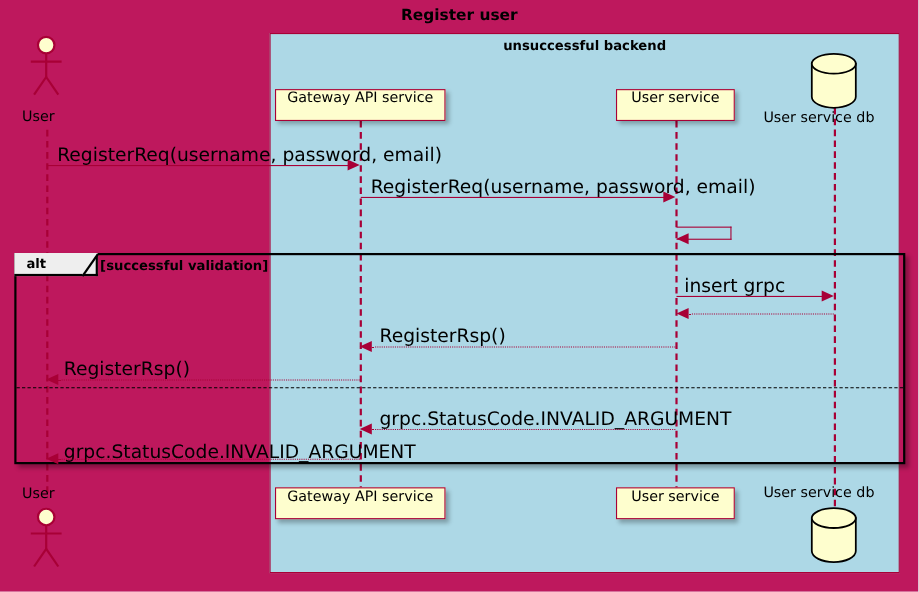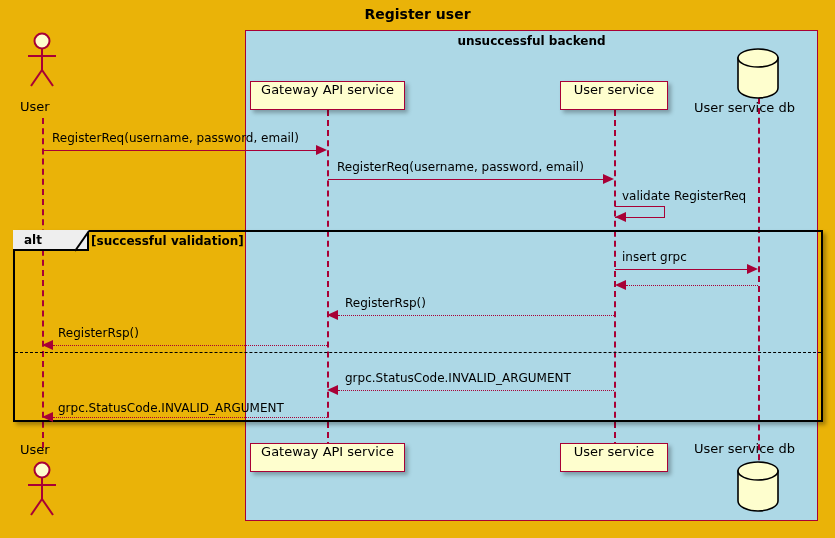--- a/index.html
+++ b/index.html
@@ -8,21 +8,21 @@
     background: #ffffff;
   }
   body {
     font-family: "DejaVu Sans", "Liberation Sans", sans-serif;
     -webkit-font-smoothing: antialiased;
   }
   #canvas {
     position: relative;
     width: 835px;
     height: 538px;
-    background: #eab308;
+    background: #be185d;
     overflow: hidden;
   }
   
   .diagram-title {
     position: absolute;
     left: 0;
     top: 6px;
     width: 835px;
     text-align: center;
     font-size: 14px;
@@ -99,21 +99,21 @@
   .msg-line {
     position: absolute;
     height: 0px;
     border-top: 1.5px solid #A80036;
   }
   .msg-line.dotted {
     border-top: 1.5px dotted #A80036;
   }
   .msg-label {
     position: absolute;
-    font-size: 12px;
+    font-size: 17px;
     color: #000000;
     white-space: nowrap;
   }
   .arrowhead {
     position: absolute;
     width: 0;
     height: 0;
   }
   .arrowhead.right {
     border-top: 5px solid transparent;
@@ -240,21 +240,20 @@
   <div class="db-label" style="left:694px; top:100px;">User service db</div>
 
   <div class="msg-label" style="left:52px; top:131px;">RegisterReq(username, password, email)</div>
   <div class="msg-line" style="left:43px; top:150px; width:275px;"></div>
   <div class="arrowhead right" style="left:316px; top:145px;"></div>
 
   <div class="msg-label" style="left:337px; top:160px;">RegisterReq(username, password, email)</div>
   <div class="msg-line" style="left:328px; top:179px; width:276px;"></div>
   <div class="arrowhead right" style="left:603px; top:174px;"></div>
 
-  <div class="msg-label" style="left:622px; top:189px;">validate RegisterReq</div>
   <div class="self-msg" style="left:615px; top:206px; width:50px; height:12px;"></div>
   <div class="arrowhead left" style="left:615px; top:212px;"></div>
 
   <div class="alt-frame"></div>
   <div class="alt-tab"></div>
   <div class="alt-tab-notch"></div>
   <svg class="alt-tab-notch-line" viewBox="0 0 25 23">
     <line x1="1" y1="21" x2="15" y2="1" stroke="#000000" stroke-width="2"></line>
   </svg>
   <div class="alt-keyword">alt</div>

